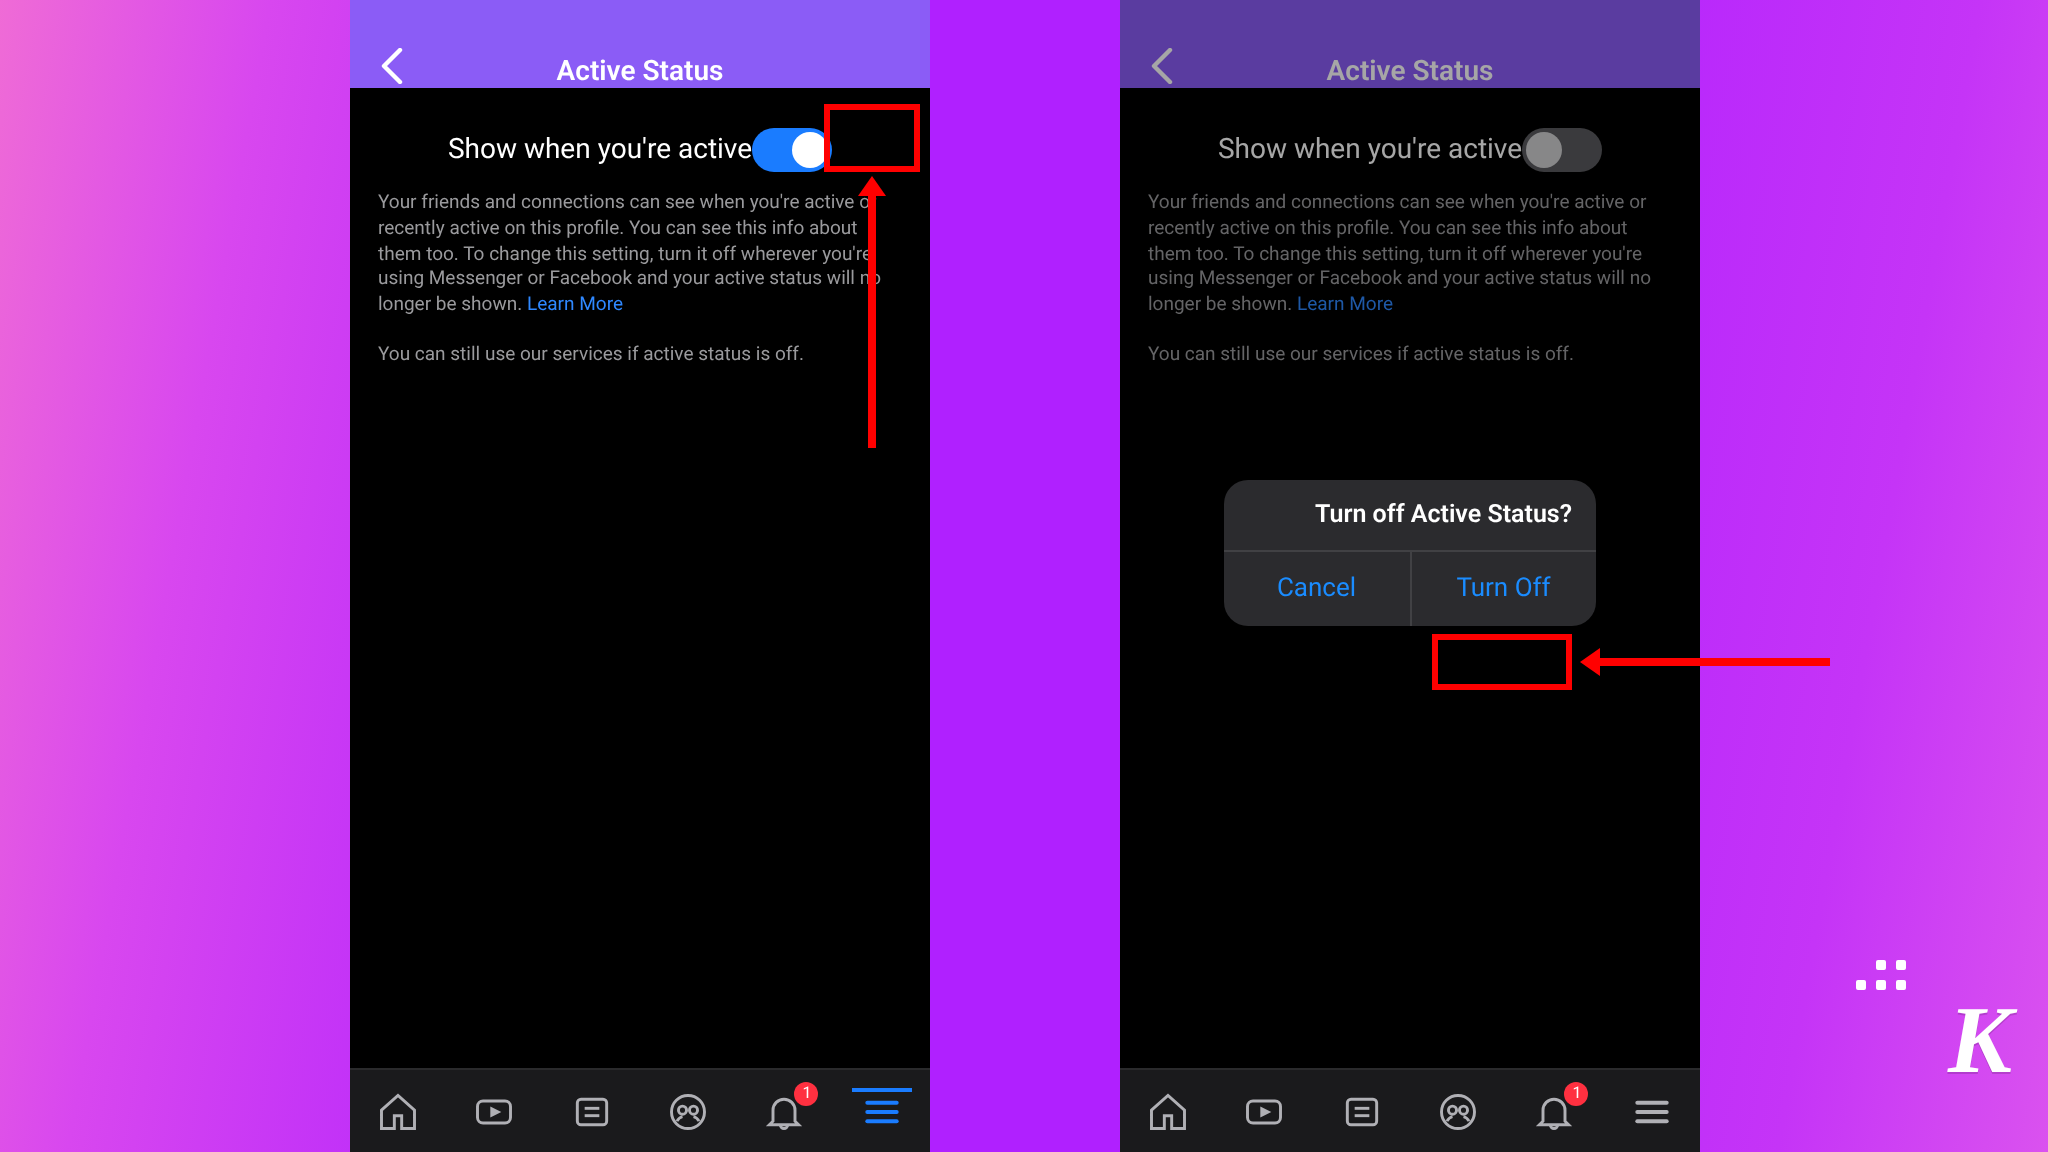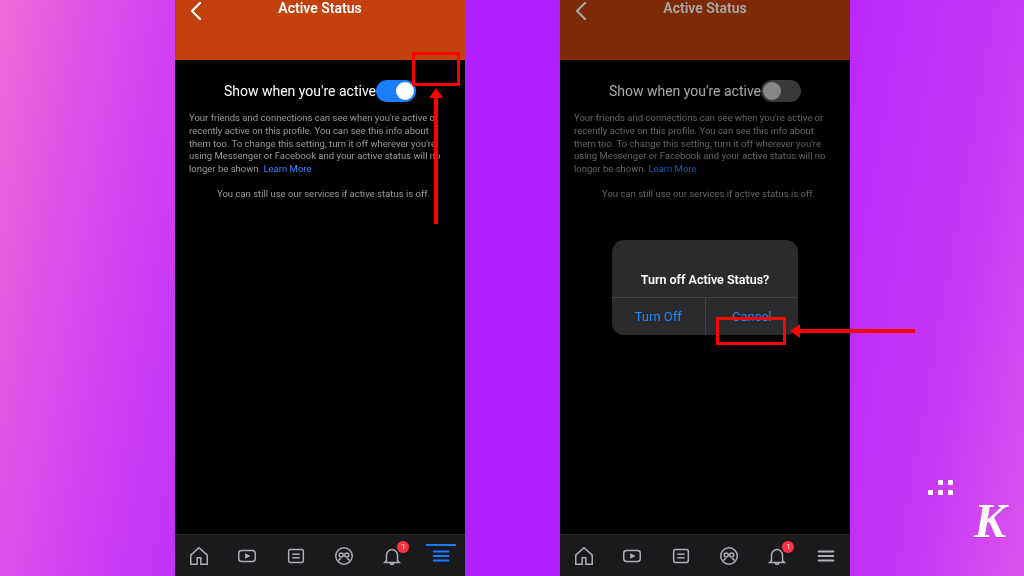--- a/index.html
+++ b/index.html
@@ -9,21 +9,21 @@
     background: linear-gradient(100deg, #ef6bd6 0%, #d847ef 12%, #b020ff 35%, #b020ff 65%, #c534f7 88%, #da52ef 100%);
   }
   .phone {
     position: absolute; top: 0; width: 290px; height: 576px;
     background: #000; color: #eaeaea; display: flex; flex-direction: column;
   }
   .phone.left { left: 175px; }
   .phone.right { left: 560px; }
   .phone.right .topbar, .phone.right .content { opacity: 0.65; }
   .topbar {
-    height: 60px; background: #c2410c; display: flex; align-items: flex-start;
+    height: 44px; background: #8b5cf6; display: flex; align-items: flex-end;
     padding: 0 10px; position: relative; flex: 0 0 auto;
   }
   .back { width: 22px; height: 22px; display: flex; align-items: center; justify-content: center; }
   .back svg { width: 12px; height: 18px; }
   .title {
     position: absolute; left: 0; right: 0; text-align: center;
     font-size: 14px; font-weight: 600; color: #fff; pointer-events: none;
   }
   .content { padding: 14px 14px 0 14px; flex: 1 1 auto; }
   .row1 { display: flex; align-items: center; justify-content: center; margin-top: 6px; }
@@ -34,21 +34,21 @@
   .toggle .knob {
     position: absolute; top: 2px; width: 18px; height: 18px; border-radius: 50%;
     background: #fff;
   }
   .toggle.on { background: #1a7cff; }
   .toggle.on .knob { right: 2px; }
   .toggle.off { background: #5a5a5e; }
   .toggle.off .knob { left: 2px; background: #d0d0d2; }
   .desc { font-size: 9.5px; line-height: 1.35; color: #9a9a9d; margin-top: 10px; }
   .learn { color: #2f88ff; }
-  .desc2 { font-size: 9.5px; color: #9a9a9d; margin-top: 12px; margin-left: 28px; }
+  .desc2 { font-size: 9.5px; color: #9a9a9d; margin-top: 12px; }
   .tabbar {
     height: 42px; background: #1a1a1c; border-top: 1px solid #2a2a2c;
     display: flex; align-items: center; justify-content: space-around;
     flex: 0 0 auto;
   }
   .tab { width: 22px; height: 22px; position: relative; display:flex; align-items:center; justify-content:center; }
   .tab svg { width: 22px; height: 22px; }
   .tab .stroke { fill: none; stroke: #b0b0b5; stroke-width: 1.6; }
   .badge {
     position: absolute; top: -4px; right: -6px; min-width: 12px; height: 12px;
@@ -58,21 +58,21 @@
   .tab.active .menu-line { stroke: #1a7cff; }
   .active-underline {
     position: absolute; top: -1px; left: -4px; right: -4px; height: 2px; background: #1a7cff;
   }
   
   .dialog {
     position: absolute; top: 240px; left: 50%; transform: translateX(-50%);
     width: 186px; background: #2b2b2e; border-radius: 12px; overflow: hidden;
     box-shadow: 0 10px 30px rgba(0,0,0,0.5);
   }
-  .dlg-top { padding: 32px 12px 10px 12px; text-align: center; }
+  .dlg-top { padding: 10px 12px 10px 12px; text-align: right; }
   .dlg-title { font-size: 12.5px; font-weight: 600; color: #fff; }
   .dlg-msg { font-size: 10px; color: #c7c7cb; margin-top: 4px; line-height: 1.3; }
   .dlg-buttons { display: flex; border-top: 1px solid #414144; height: 38px; }
   .dlg-btn {
     flex: 1; display: flex; align-items: center; justify-content: center;
     font-size: 13px; color: #1a8cff; cursor: pointer;
   }
   .dlg-btn + .dlg-btn { border-left: 1px solid #414144; }
   
   .anno-box {
@@ -243,22 +243,22 @@
             <line x1="4" y1="17" x2="20" y2="17" stroke="#b0b0b5" stroke-width="2.2" stroke-linecap="round"></line>
           </svg>
       </div>
     </div>
 
     <div class="dialog">
       <div class="dlg-top">
         <div class="dlg-title">Turn off Active Status?</div>
       </div>
       <div class="dlg-buttons">
+        <div class="dlg-btn">Cancel</div>
         <div class="dlg-btn">Turn Off</div>
-        <div class="dlg-btn">Cancel</div>
       </div>
     </div>
   </div>
 
   <div class="anno-box" style="left:412px; top:52px; width:48px; height:34px;"></div>
   <div class="anno-arrow-v" style="left:434px; top:96px; height:128px;"></div>
 
   <div class="anno-box" style="left:716px; top:317px; width:70px; height:28px;"></div>
   <div class="anno-arrow-h" style="left:800px; top:329px; width:115px;"></div>
 

